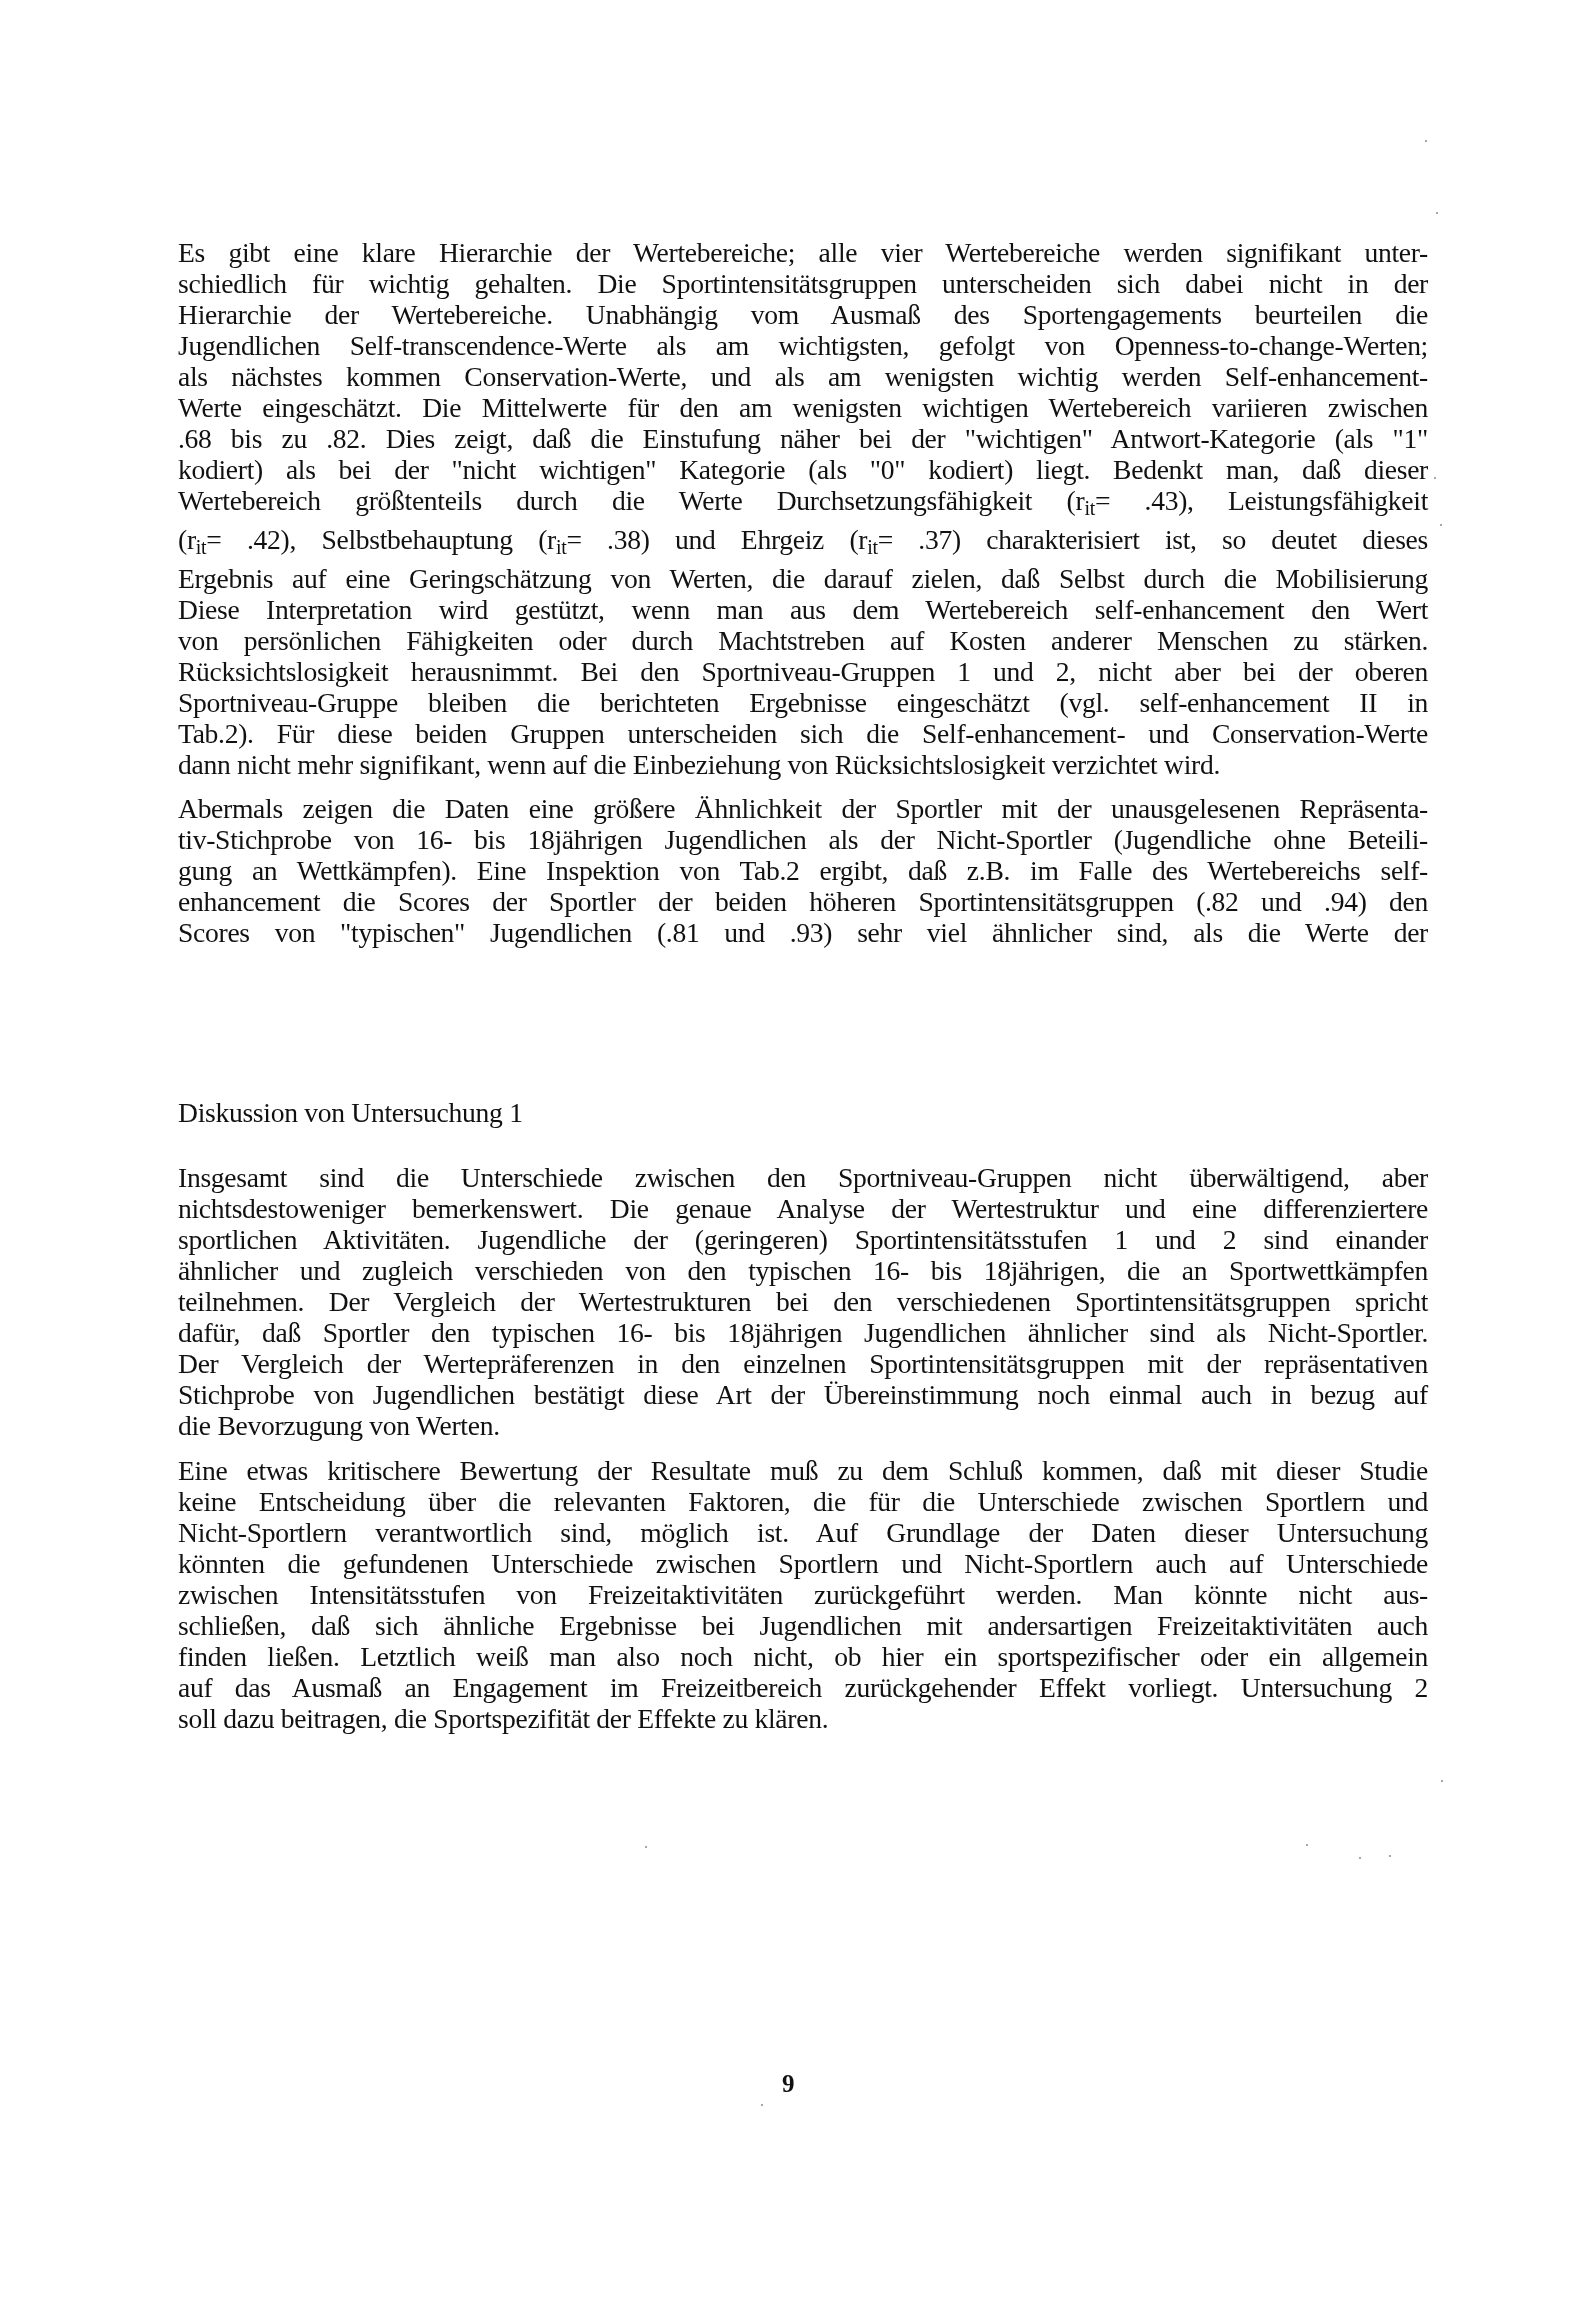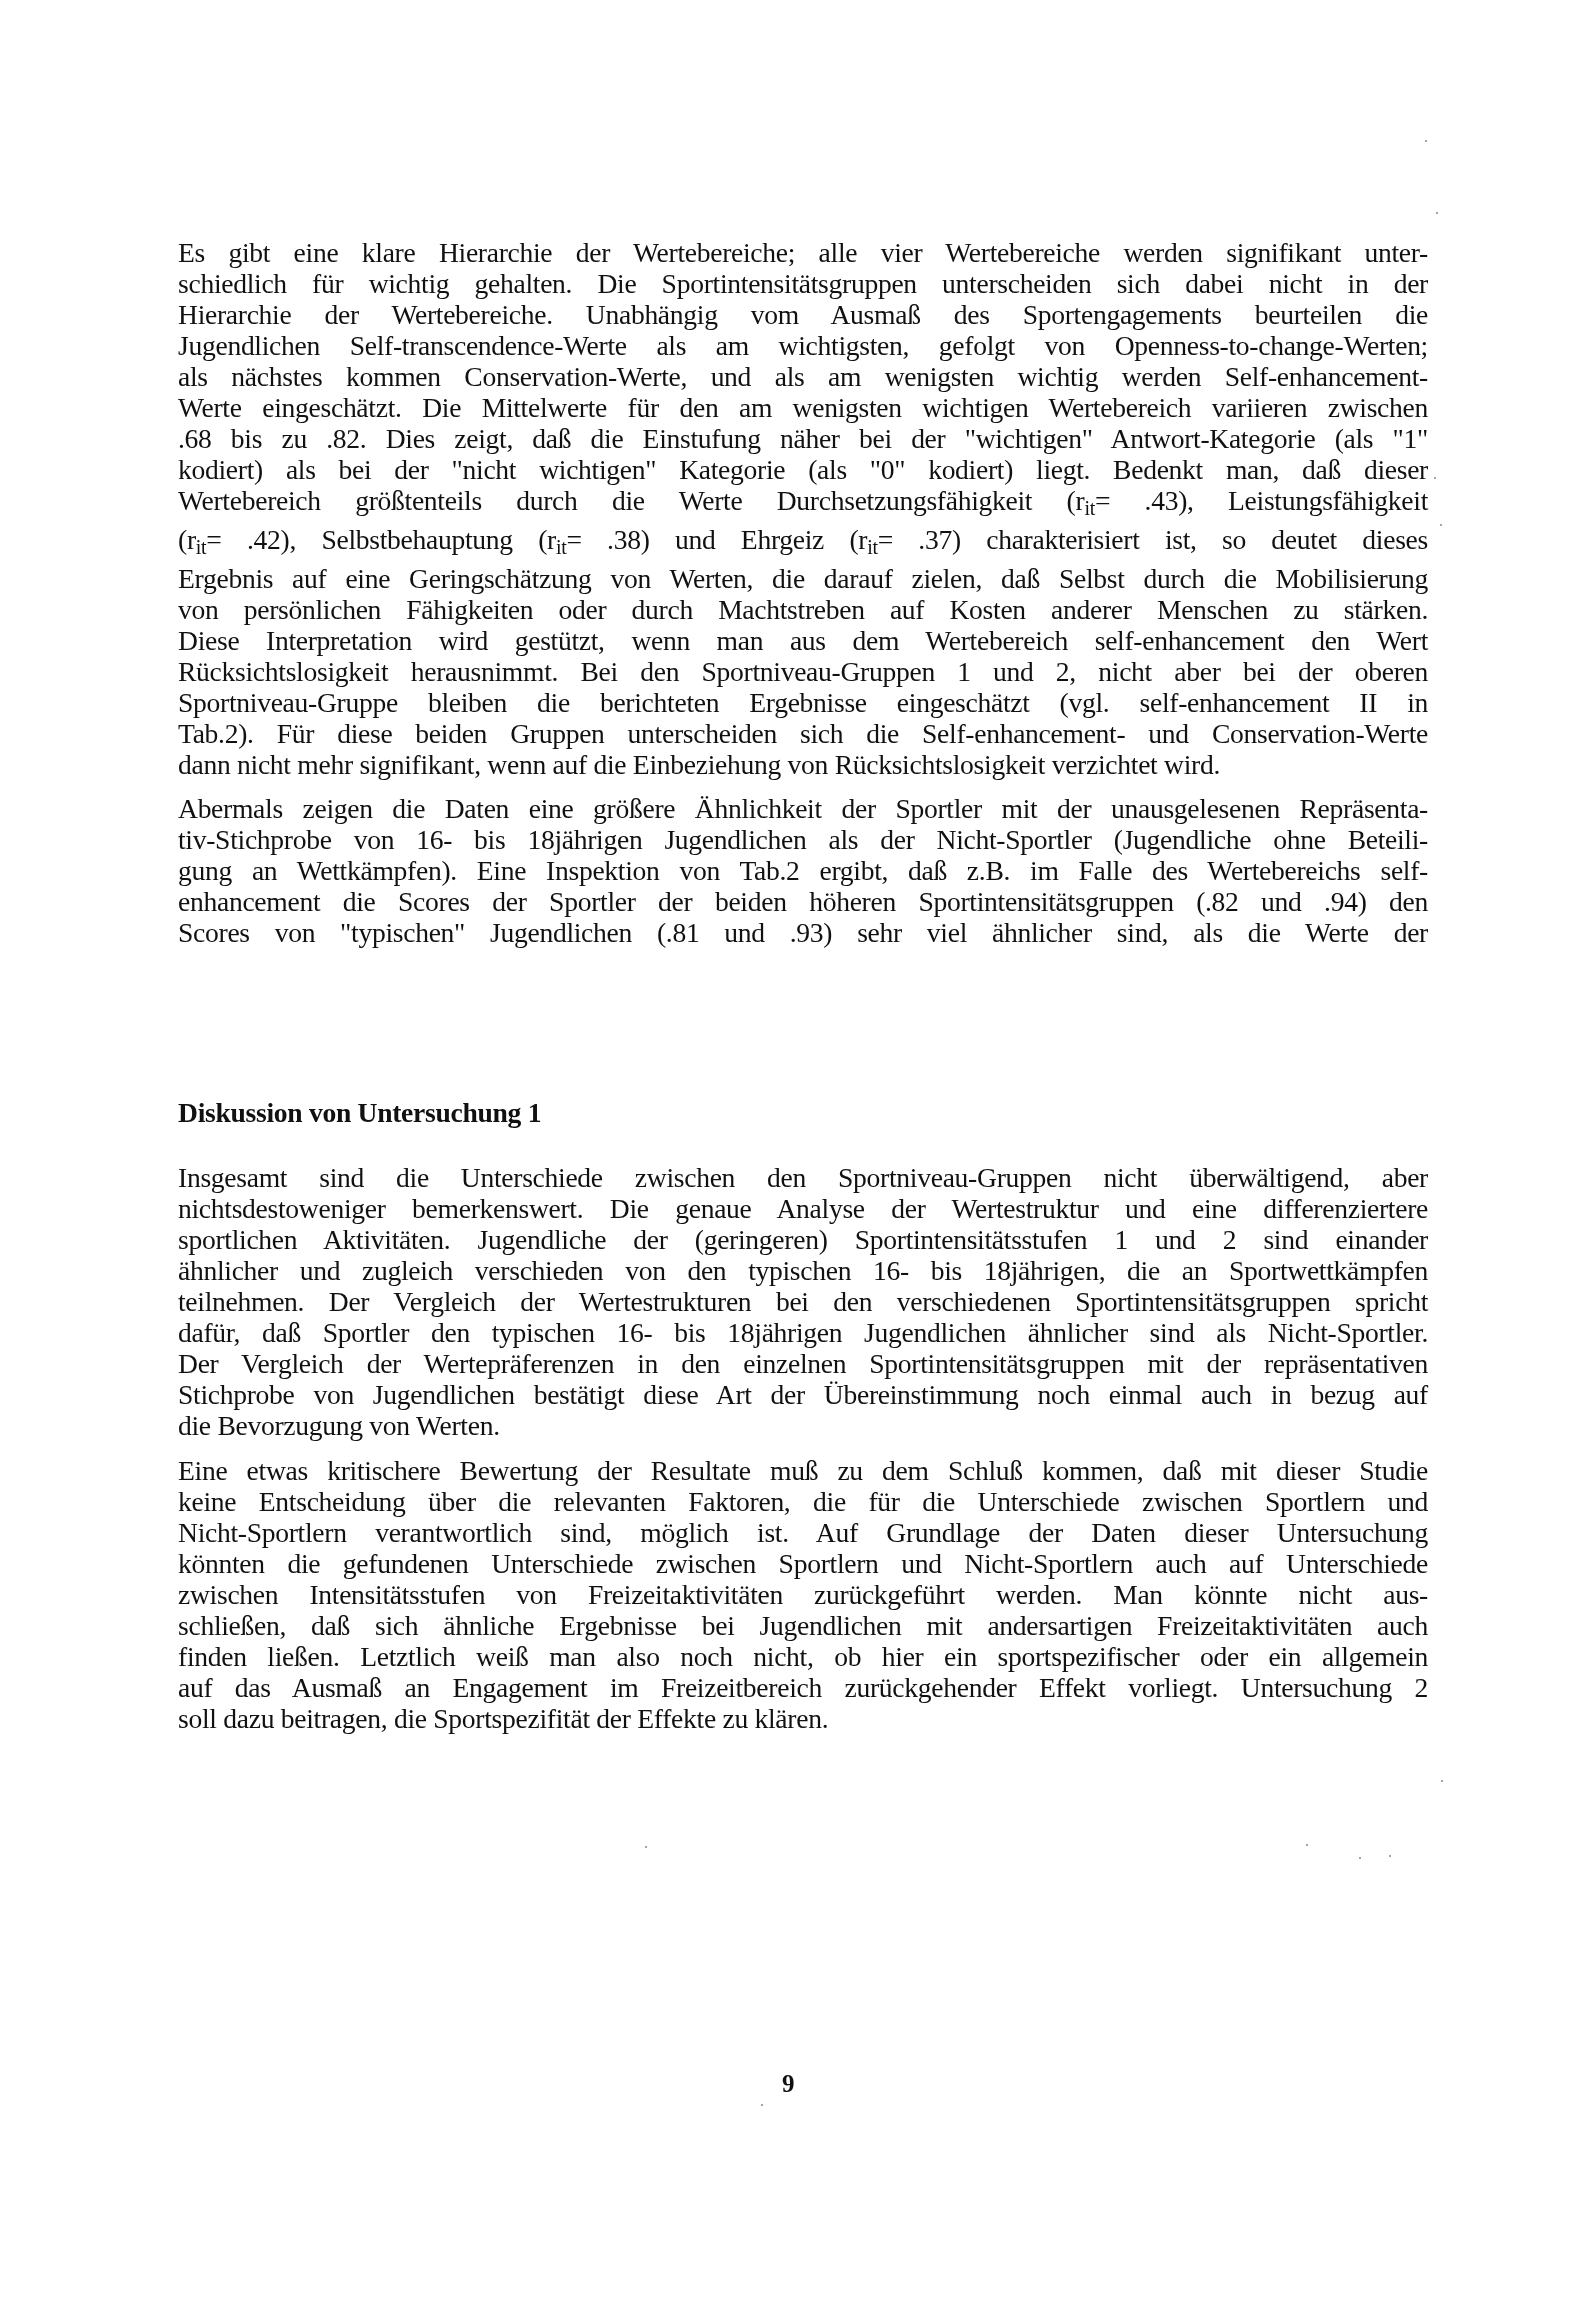--- a/index.html
+++ b/index.html
@@ -33,21 +33,21 @@
     .para .line {
       display: block;
       text-align: justify;
       text-align-last: justify;
     }
     .para .line.last {
       text-align-last: left;
     }
     .heading {
       font-size: 27.6px;
-      font-weight: bold;
+      font-weight: normal;
       margin: 0;
       position: absolute;
       left: 178px;
       top: 1097px;
       letter-spacing: -0.3px;
     }
     .section2 {
       position: absolute;
       left: 178px;
       top: 1162px;
@@ -84,22 +84,22 @@
     <span class="line">schiedlich für wichtig gehalten. Die Sportintensitätsgruppen unterscheiden sich dabei nicht in der</span>
     <span class="line">Hierarchie der Wertebereiche. Unabhängig vom Ausmaß des Sportengagements beurteilen die</span>
     <span class="line">Jugendlichen Self-transcendence-Werte als am wichtigsten, gefolgt von Openness-to-change-Werten;</span>
     <span class="line">als nächstes kommen Conservation-Werte, und als am wenigsten wichtig werden Self-enhancement-</span>
     <span class="line">Werte eingeschätzt. Die Mittelwerte für den am wenigsten wichtigen Wertebereich variieren zwischen</span>
     <span class="line">.68 bis zu .82. Dies zeigt, daß die Einstufung näher bei der "wichtigen" Antwort-Kategorie (als "1"</span>
     <span class="line">kodiert) als bei der "nicht wichtigen" Kategorie (als "0" kodiert) liegt. Bedenkt man, daß dieser</span>
     <span class="line"><span>Wertebereich größtenteils durch die Werte Durchsetzungsfähigkeit (r</span><span class="sub">it</span><span>= .43), Leistungsfähigkeit</span></span>
     <span class="line"><span>(r</span><span class="sub">it</span><span>= .42), Selbstbehauptung (r</span><span class="sub">it</span><span>= .38) und Ehrgeiz (r</span><span class="sub">it</span><span>= .37) charakterisiert ist, so deutet dieses</span></span>
     <span class="line">Ergebnis auf eine Geringschätzung von Werten, die darauf zielen, daß Selbst durch die Mobilisierung</span>
+    <span class="line">Diese Interpretation wird gestützt, wenn man aus dem Wertebereich self-enhancement den Wert</span>
     <span class="line">von persönlichen Fähigkeiten oder durch Machtstreben auf Kosten anderer Menschen zu stärken.</span>
-    <span class="line">Diese Interpretation wird gestützt, wenn man aus dem Wertebereich self-enhancement den Wert</span>
     <span class="line">Rücksichtslosigkeit herausnimmt. Bei den Sportniveau-Gruppen 1 und 2, nicht aber bei der oberen</span>
     <span class="line">Sportniveau-Gruppe bleiben die berichteten Ergebnisse eingeschätzt (vgl. self-enhancement II in</span>
     <span class="line"><span class="ital">Tab.2</span><span>). Für diese beiden Gruppen unterscheiden sich die Self-enhancement- und Conservation-Werte</span></span>
     <span class="line last">dann nicht mehr signifikant, wenn auf die Einbeziehung von Rücksichtslosigkeit verzichtet wird.</span>
   </div>
 
   <div class="para">
     <span class="line">Abermals zeigen die Daten eine größere Ähnlichkeit der Sportler mit der unausgelesenen Repräsenta-</span>
     <span class="line">tiv-Stichprobe von 16- bis 18jährigen Jugendlichen als der Nicht-Sportler (Jugendliche ohne Beteili-</span>
     <span class="line"><span>gung an Wettkämpfen). Eine Inspektion von </span><span class="ital">Tab.2</span><span> ergibt, daß z.B. im Falle des Wertebereichs self-</span></span>

